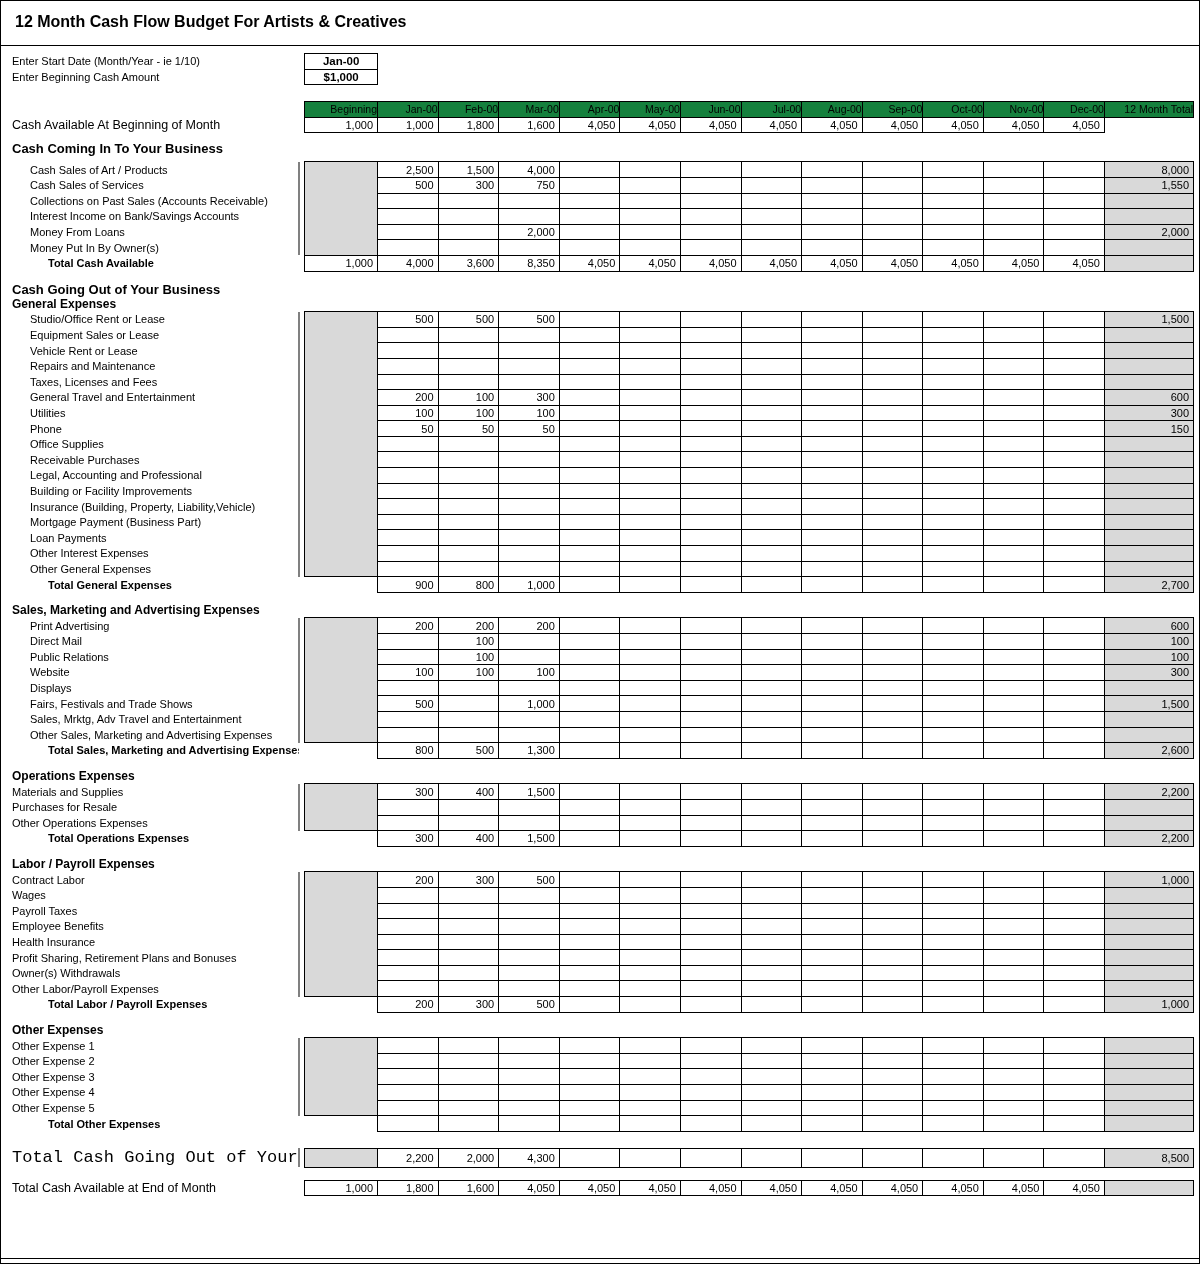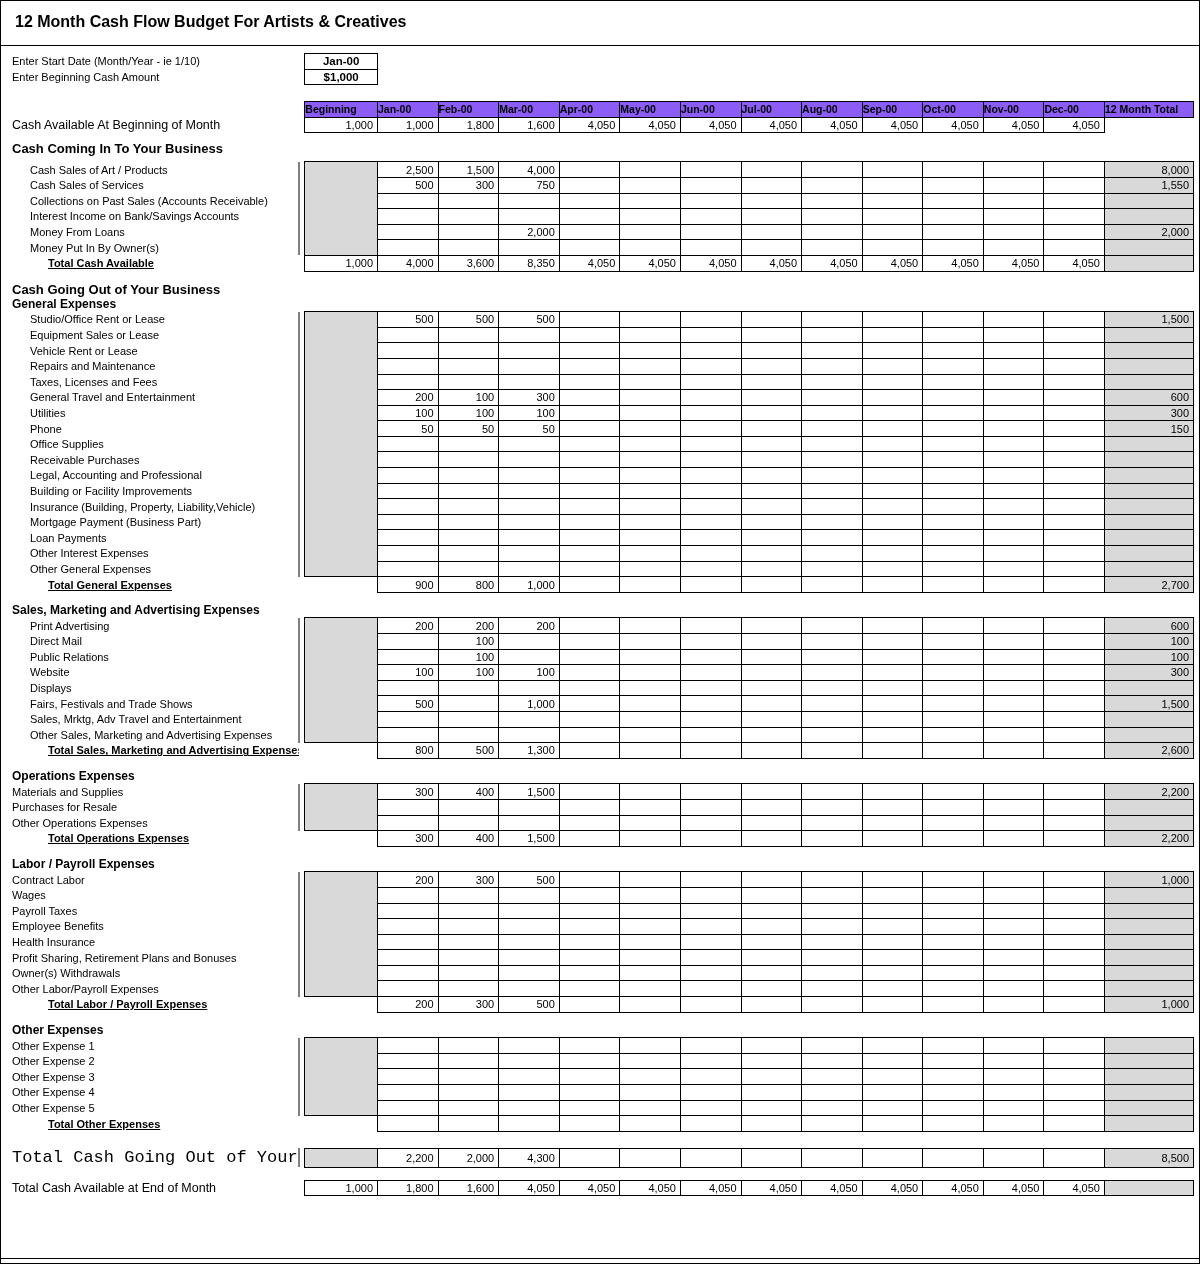--- a/index.html
+++ b/index.html
@@ -48,35 +48,35 @@
   
   col.label { width: 288px; }
   col.gap   { width: 6px; }
   col.begin { width: 72px; }
   col.mon   { width: 60px; }
   col.total { width: 88px; }
 
   .lbl { padding-left: 4px; }
   .indent1 { padding-left: 22px; }
   .indent2 { padding-left: 40px; }
-  .bold { font-weight: bold; text-decoration: underline; }
+  .bold { font-weight: bold; }
   .sec-head { font-weight: bold; font-size: 12px; }
   .big-head { font-size: 13px; font-weight: bold; margin-left: 48px; }
   .cell {
     border: 1px solid #000;
     text-align: right;
     padding-right: 4px;
     background: #fff;
     height: 14.6px;
   }
   .hdr {
     border: 1px solid #000;
-    background: #8b5cf6;
-    text-align: left;
-    font-weight: bold;
+    background: #15803d;
+    text-align: right;
+    font-weight: normal;
     font-size: 10.5px;
   }
   .shade-plain {
     background: #d9d9d9;
     border-left: 1px solid #000;
     border-right: 1px solid #000;
   }
   .shade-top { border-top: 1px solid #000; }
   .shade-bot { border-bottom: 1px solid #000; }
   .totalcell {

